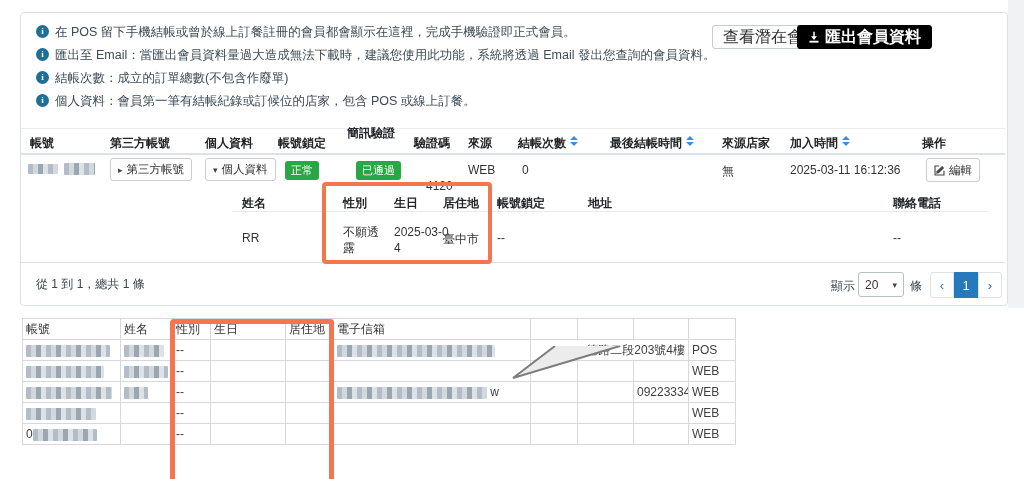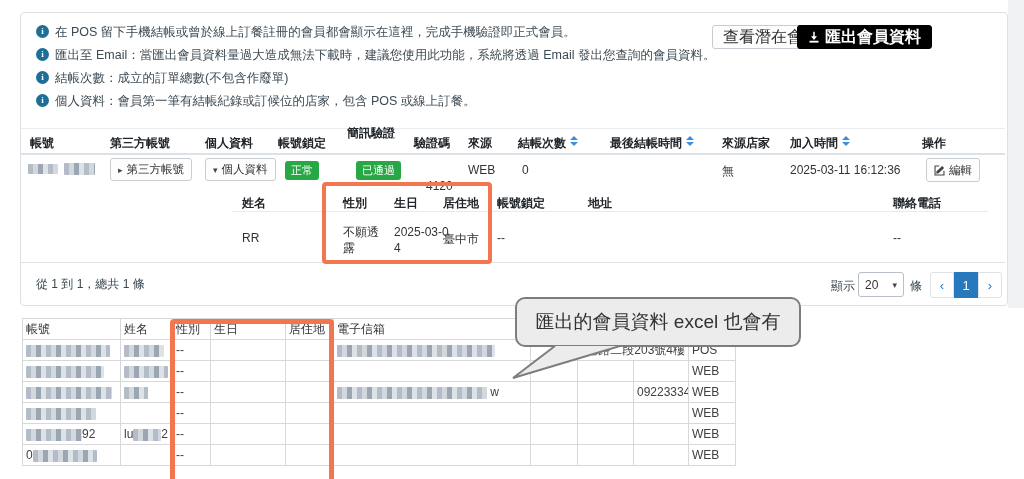--- a/index.html
+++ b/index.html
@@ -244,50 +244,35 @@
         <td>--</td>
         <td></td>
             <td></td>
             <td></td>
         <td></td>
             <td></td>
             <td></td>
         <td>WEB</td>
       </tr>
       <tr>
-        <td><span class="blur" style="width:56px"></span><span>92</span></td>
-        <td class="ovf"><span>lu</span><span class="blur" style="width:28px"></span><span>2</span></td>
-        <td>--</td>
-        <td></td>
-            <td></td>
-            <td></td>
-        <td></td>
-            <td></td>
-            <td></td>
-        <td>WEB</td>
-      </tr>
-      <tr>
         <td><span>0</span><span class="blur" style="width:64px"></span></td>
         <td></td>
         <td>--</td>
         <td></td>
             <td></td>
             <td></td>
         <td></td>
             <td></td>
             <td></td>
         <td>WEB</td>
       </tr>
     </tbody>
       </table>
   </div>
 
   <div class="abs hilite2" style="left:170px;top:319px;width:154px;height:200px;"></div>
 
-  <div class="abs bubble" style="left:515px;top:297px;width:286px;height:50px;">
-    <span>匯出的會員資料 excel 也會有</span>
-  </div>
   <svg class="abs" style="left:505px;top:346px;" width="130" height="36">
     <path d="M50 0 L8 32 L115 0 Z" fill="#ececec" stroke="none"></path>
     <path d="M50 0 L8 32 L115 0" fill="none" stroke="#7d7d7d" stroke-width="2"></path>
   </svg>
 
 </div>
 
 </body></html>

